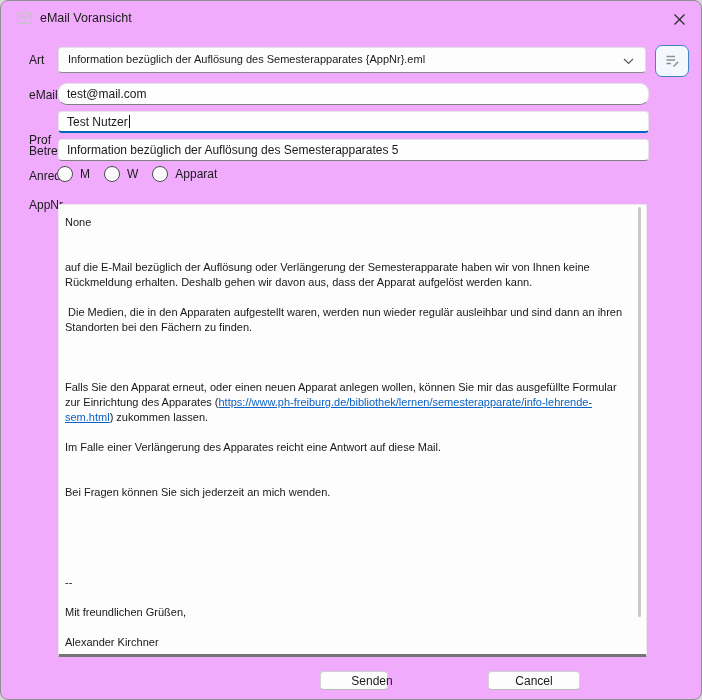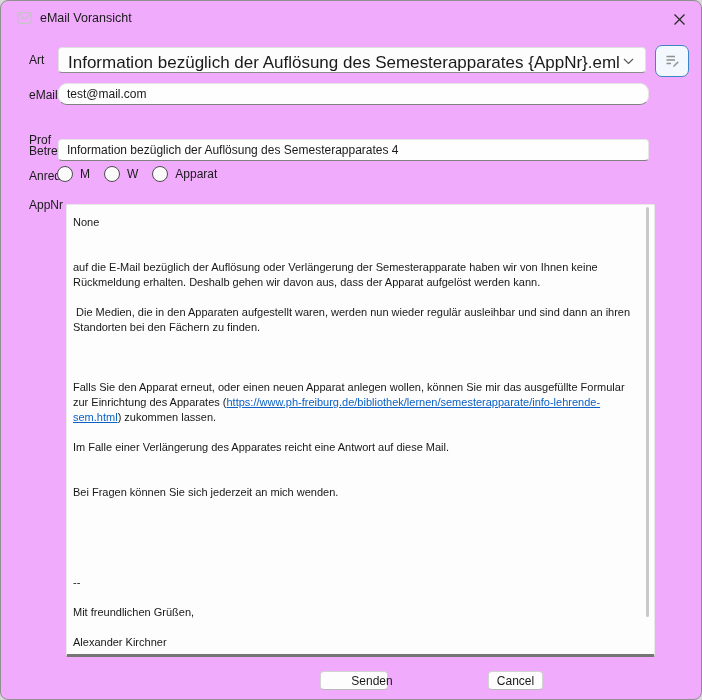--- a/index.html
+++ b/index.html
@@ -12,48 +12,48 @@
   
   .titlebar{position:absolute;left:0;top:0;width:100%;height:36px;}
   .title-icon{position:absolute;left:16px;top:11px;width:15px;height:12px;}
   .window-title{position:absolute;left:39px;top:10px;font-size:12.5px;white-space:nowrap;}
   .close-btn{position:absolute;right:10px;top:6px;width:24px;height:24px;display:flex;align-items:center;justify-content:center;cursor:default;}
   
   .lbl{position:absolute;left:28px;font-size:12px;white-space:nowrap;}
   
   .combo{position:absolute;left:57px;top:46px;width:588px;height:26px;background:#fdfdfd;
     border:1px solid #e0e0e0;border-bottom-color:#8b8b8b;border-radius:4px;}
-  .combo-text{position:absolute;left:9px;top:5px;right:26px;font-size:17px;white-space:nowrap;overflow:hidden;}
+  .combo-text{position:absolute;left:9px;top:5px;right:26px;font-size:11px;white-space:nowrap;overflow:hidden;}
   .combo-chevron{position:absolute;right:11px;top:10px;width:11px;height:7px;}
   
   .edit-btn{position:absolute;left:654px;top:44px;width:34px;height:32px;background:#f2f8fd;
     border:1.6px solid #3d86c6;border-radius:7px;display:flex;align-items:center;justify-content:center;}
   
   .field{position:absolute;left:57px;width:591px;height:22px;background:#fefefe;
     border:1px solid #e5e5e5;border-bottom:1.5px solid #808080;border-radius:4px;
     font-size:12px;padding:3px 8px 0 8px;white-space:nowrap;overflow:hidden;}
   .field.focused{border-bottom:2px solid #0067c0;}
   .caret{display:inline-block;width:1px;height:13px;background:#111;vertical-align:-2px;margin-left:1px;}
   
   .radio-row{position:absolute;top:165px;display:flex;align-items:center;}
   .radio-opt{display:flex;align-items:center;margin-right:14px;}
   .radio-circle{width:16px;height:16px;border:1.5px solid #4d4d4d;border-radius:50%;background:#fbfbfb;margin-right:7px;}
   .radio-label{font-size:12px;}
   
   .mailbox{position:absolute;left:57px;top:203px;width:589px;height:453px;background:#fdfdfd;
-    border:1px solid #e9e9e9;border-bottom:3px solid #757575;border-radius:2px;overflow:hidden;margin-left:8px;}
+    border:1px solid #e9e9e9;border-bottom:3px solid #757575;border-radius:2px;overflow:hidden;}
   .mailtext{position:absolute;left:0;top:0;width:581px;padding:10px 6px 0 6px;
     font-size:11px;line-height:15px;white-space:pre-wrap;overflow-wrap:break-word;color:#181818;}
   .mailtext a{color:#0b61c4;text-decoration:underline;}
   .vscroll-thumb{position:absolute;right:5px;top:2px;width:3px;height:410px;background:#c9c9c9;border-radius:2px;}
   
   .btn{position:absolute;top:670px;height:19px;background:#fdfdfd;border:1px solid #d2d2d2;
     border-bottom-color:#b9b9b9;border-radius:4px;font-size:12px;display:flex;align-items:center;justify-content:center;}
   .btn-send{left:319px;width:68px;padding-left:36px;}
-  .btn-cancel{left:487px;width:55px;}
+  .btn-cancel{left:487px;width:92px;}
 </style>
 </head>
 <body>
 
 <div class="window">
 
   <div class="titlebar">
     <svg class="title-icon" viewBox="0 0 15 12">
       <rect x="0.7" y="0.7" width="13.6" height="10.6" rx="1.5" fill="none" stroke="#c4c4c4" stroke-width="1.2"></rect>
       <polyline points="1.2,2 7.5,7 13.8,2" fill="none" stroke="#c4c4c4" stroke-width="1.2"></polyline>
@@ -82,24 +82,27 @@
       <path d="M13.6 8.2 L14.8 9.4 L10.6 13.6 L8.9 14.1 L9.4 12.4 Z" fill="#9a9a9a"></path>
     </svg>
   </div>
 
   <div class="lbl" style="top:87px;">eMail</div>
   <div class="field" style="top:82px;border-radius:9px;">
     <span>test@mail.com</span>
   </div>
 
   <div class="lbl" style="top:132px;">Prof</div>
+  <div class="field focused" style="top:110px;">
+    <span>Test Nutzer</span><span class="caret"></span>
+  </div>
 
   <div class="lbl" style="top:143px;">Betreff</div>
   <div class="field" style="top:138px;">
-    <span>Information bezüglich der Auflösung des Semesterapparates 4</span>
+    <span>Information bezüglich der Auflösung des Semesterapparates 5</span>
   </div>
 
   <div class="lbl" style="top:168px;">Anrede</div>
   <div class="radio-row" style="left:56px;">
     <div class="radio-opt">
       <div class="radio-circle"></div>
       <div class="radio-label">M</div>
     </div>
     <div class="radio-opt">
       <div class="radio-circle"></div>

